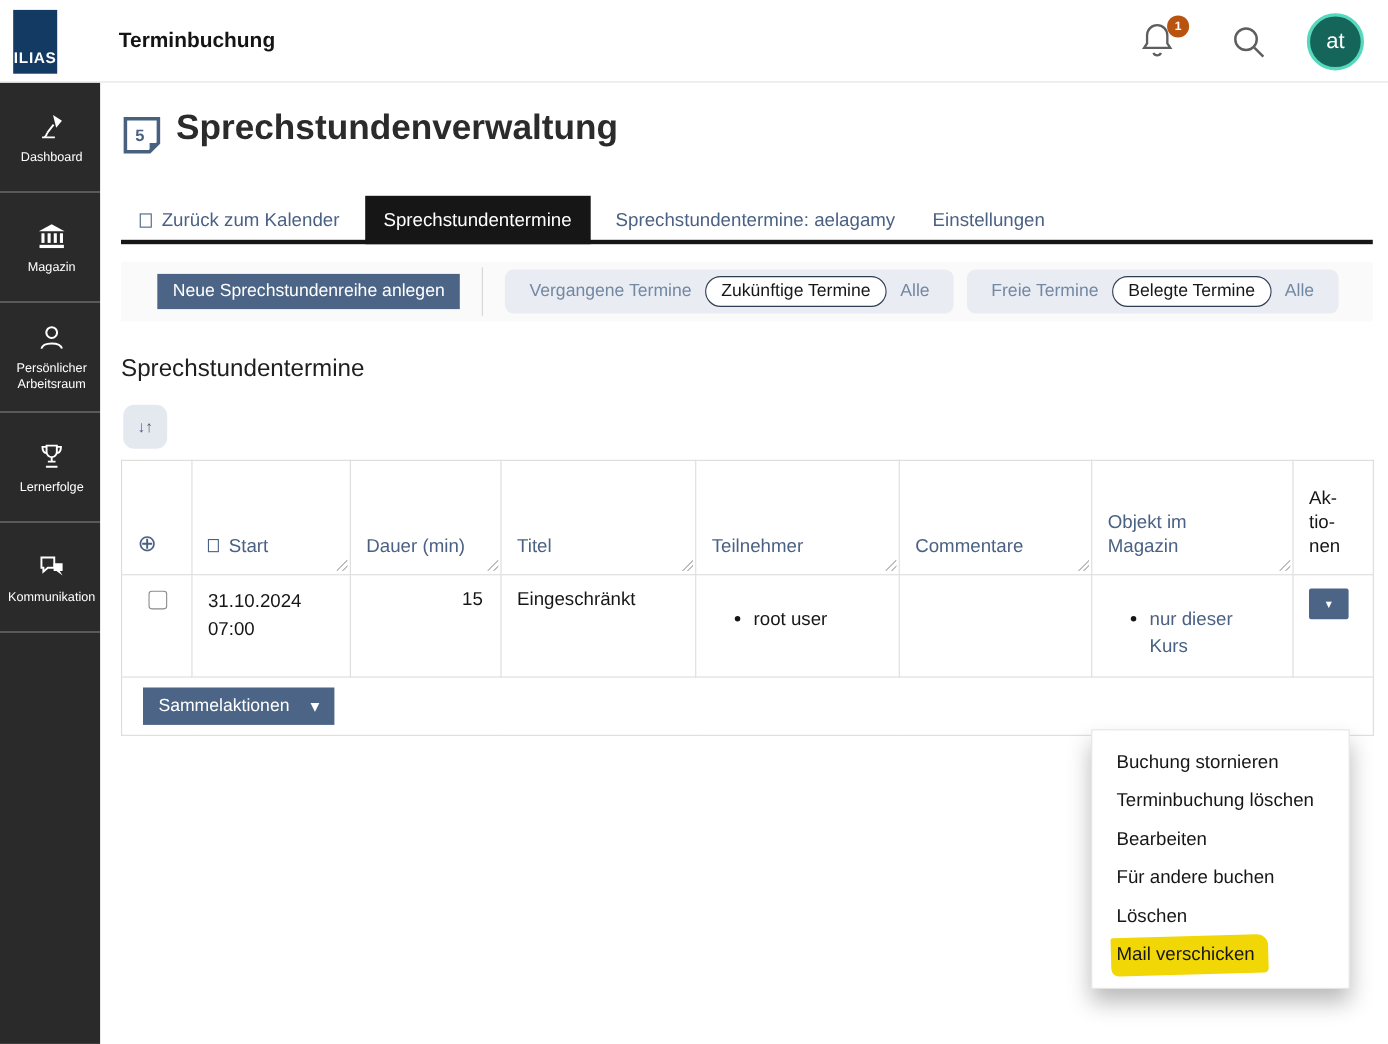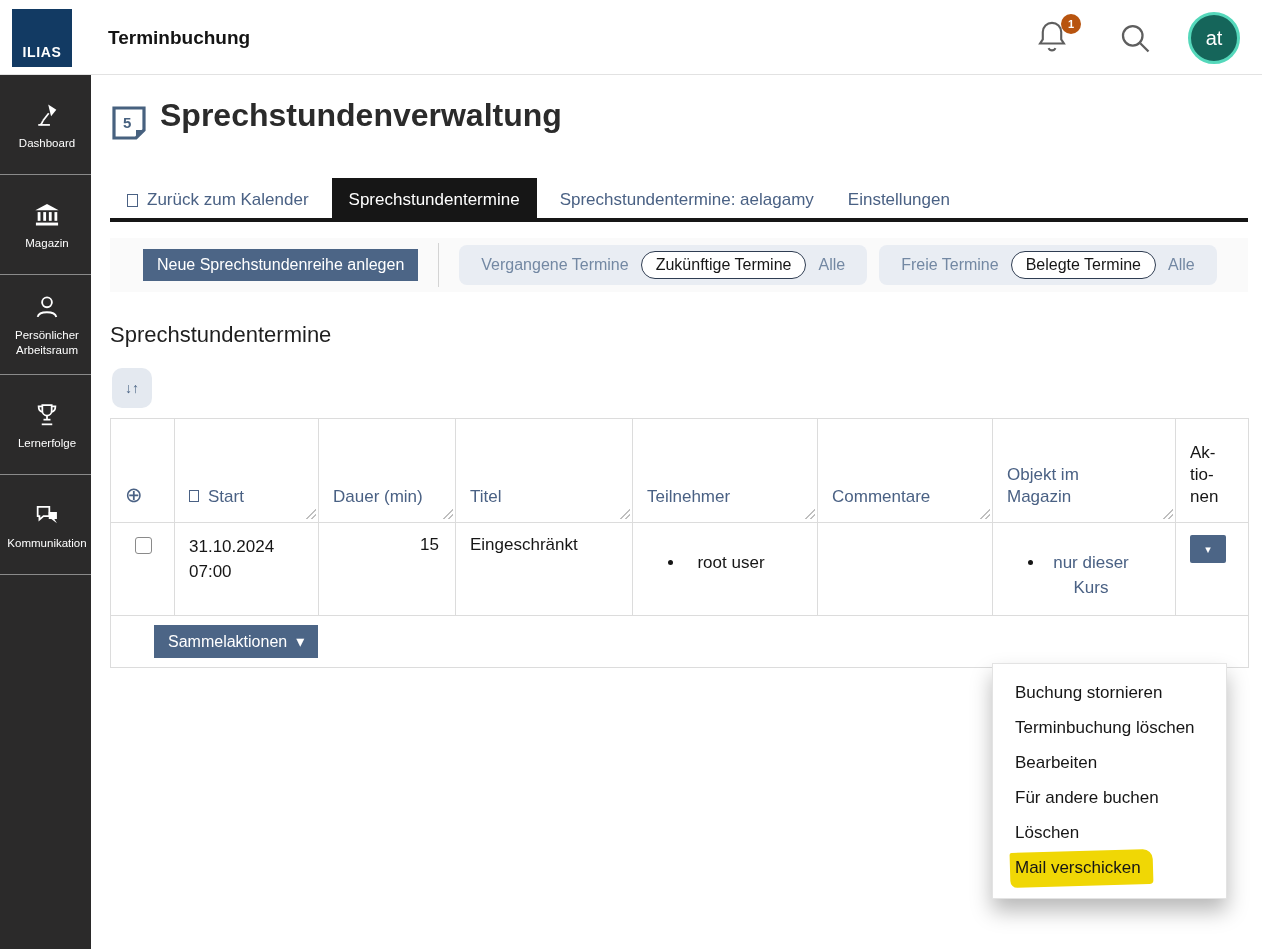--- a/index.html
+++ b/index.html
@@ -1,21 +1,21 @@
 <!DOCTYPE html>
 <html><head>
 <meta charset="utf-8">
 <style>
   * { margin:0; padding:0; box-sizing:border-box; }
   html,body { width:1262px; height:949px; background:#fff; font-family:"Liberation Sans", sans-serif; }
   .app { position:relative; width:1262px; height:949px; overflow:hidden; background:#fff; }
 
   
   .topbar { position:absolute; left:0; top:0; width:1262px; height:75px; background:#fff; border-bottom:1px solid #e2e2e2; z-index:20; }
-  .logo { position:absolute; left:12px; top:9px; width:60px; height:58px; background:#123a63; display:flex; align-items:flex-end; justify-content:center; padding-bottom:7px; }
+  .logo { position:absolute; left:12px; top:9px; width:40px; height:58px; background:#123a63; display:flex; align-items:flex-end; justify-content:center; padding-bottom:7px; }
   .logo span { color:#fff; font-size:14px; font-weight:bold; letter-spacing:0.6px; }
   .app-title { position:absolute; left:108px; top:0; height:75px; line-height:75px; font-size:19px; font-weight:bold; color:#141414; }
   .bell-wrap { position:absolute; left:1035px; top:18px; width:44px; height:44px; cursor:pointer; }
   .badge { position:absolute; left:26px; top:-4px; min-width:20px; height:20px; border-radius:10px; background:#b8540f; color:#fff; font-size:11px; font-weight:bold; display:flex; align-items:center; justify-content:center; }
   .search-wrap { position:absolute; left:1117px; top:20px; width:36px; height:36px; cursor:pointer; }
   .avatar { position:absolute; left:1188px; top:12px; width:52px; height:52px; border-radius:50%; background:#15655a; border:3px solid #55d8bb; color:#fff; font-size:20px; display:flex; align-items:center; justify-content:center; cursor:pointer; }
 
   
   .sidebar { position:absolute; left:0; top:75px; width:91px; height:874px; background:#2b2a2a; z-index:15; }
   .side-item { width:94px; height:100px; border-bottom:1px solid rgba(255,255,255,0.45); display:flex; flex-direction:column; align-items:center; justify-content:center; cursor:pointer; }
@@ -56,27 +56,27 @@
   .appointments tr.r1 td { height:93px; }
   .appointments tr.r2 td { height:97px; }
   .col-check { text-align:center; }
   td.col-check { padding-top:14px; }
   .num { text-align:right; padding-right:16px !important; }
   .resize-handle { position:absolute; right:2px; bottom:3px; width:10px; height:10px; cursor:col-resize; opacity:0.55;
      background:linear-gradient(135deg, transparent 46%, #8a8a8a 46%, #8a8a8a 56%, transparent 56%, transparent 72%, #8a8a8a 72%, #8a8a8a 82%, transparent 82%); }
   .add-col { font-size:21px; color:#4a6184; cursor:pointer; }
   .start-box { display:inline-block; width:10px; height:12px; border:1.5px solid #4a6184; margin-right:9px; }
   .cell-list { margin:16px 0 0 0; padding-left:38px; }
-  .cell-list li { max-width:92px; line-height:1.45;text-align:center; }
+  .cell-list li { max-width:92px; line-height:1.45; }
   .cell-list a { color:#4a6184; text-decoration:none; cursor:pointer; }
   .dt { line-height:1.45; }
   input.rowcheck { appearance:none; -webkit-appearance:none; width:17px; height:17px; border:1.5px solid #8a8a8a; border-radius:3px; background:#fff; cursor:pointer; }
   .dd-btn { width:36px; height:28px; background:#4c6586; color:#fff; border:none; border-radius:2px; font-size:11px; cursor:pointer; }
   .foot-row td { height:48px; padding:9px 0 9px 19px; vertical-align:middle; }
-  .bulk-btn { display:inline-flex; align-items:center; gap:9px;margin-left:24px; }
+  .bulk-btn { display:inline-flex; align-items:center; gap:19px; }
   .objhead { display:inline-block; max-width:95px; }
 
   
   .ctx-menu { position:absolute; left:901px; top:588px; width:235px; background:#fff; border:1px solid #e3e3e3; box-shadow:0 12px 20px rgba(0,0,0,0.28); padding:11px 0 13px 0; z-index:50; }
   .menu-item { font-size:17px; color:#161616; line-height:35px; padding:0 22px; cursor:pointer; white-space:nowrap; }
   .menu-item .hl { position:relative; display:inline-block; z-index:0; }
   .menu-item .hl::before { content:""; position:absolute; left:-5px; right:-12px; top:1px; bottom:-1px; background:#f0d705; transform:rotate(-1.6deg); border-radius:2px 10px 4px 7px; z-index:-1; }
 </style>
 </head>
 <body>

